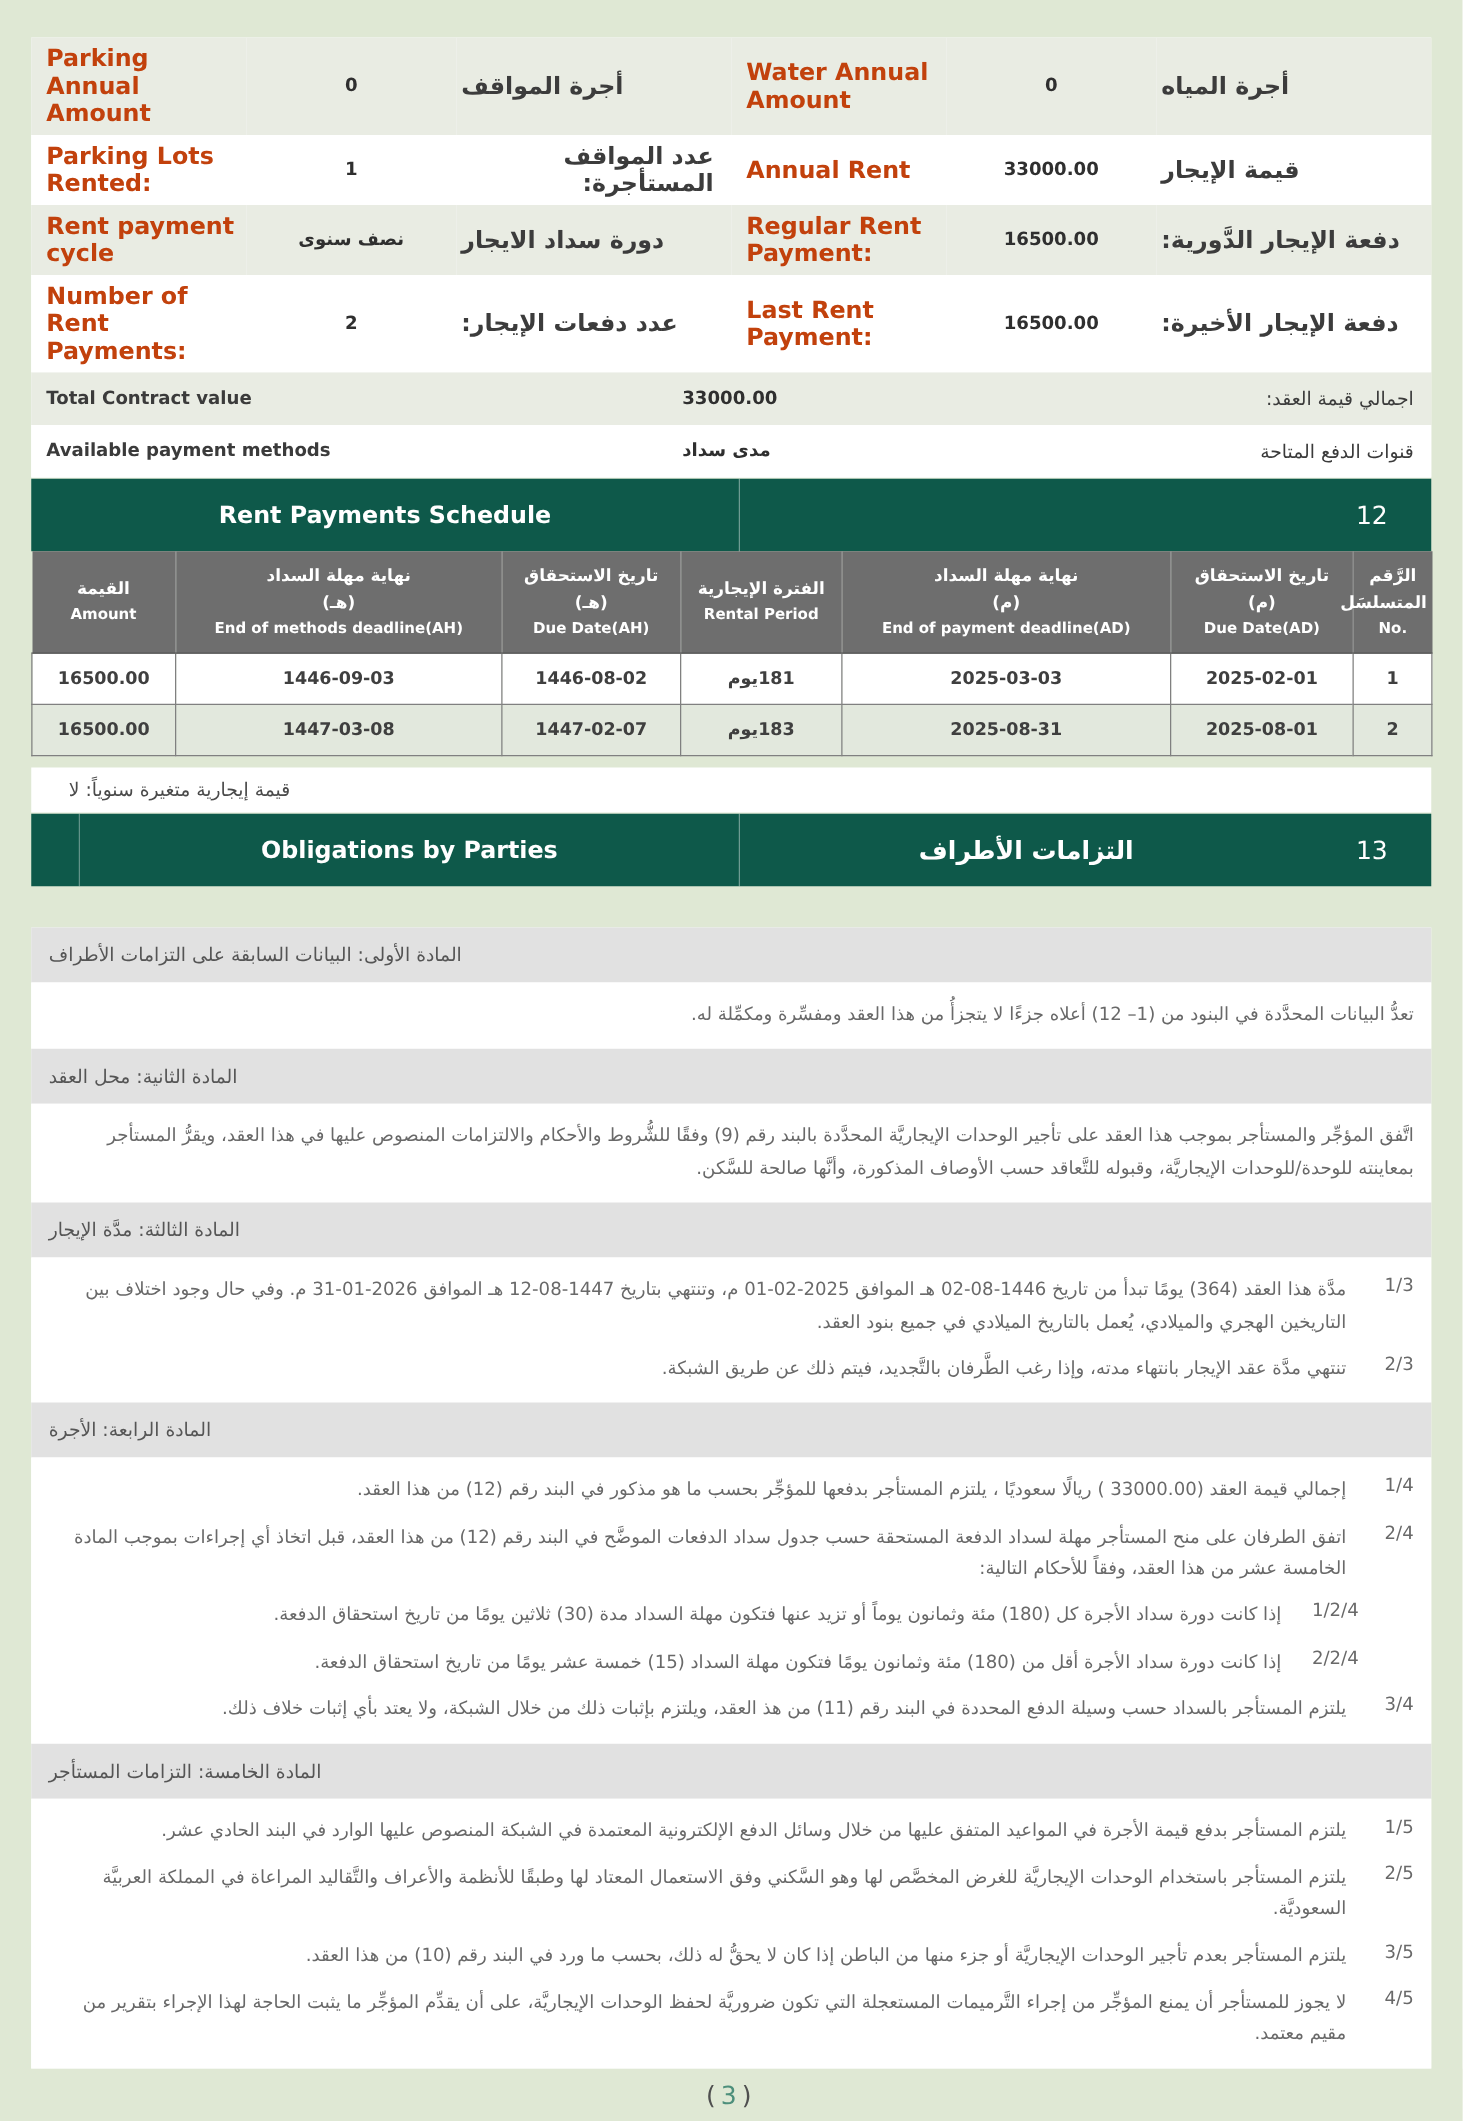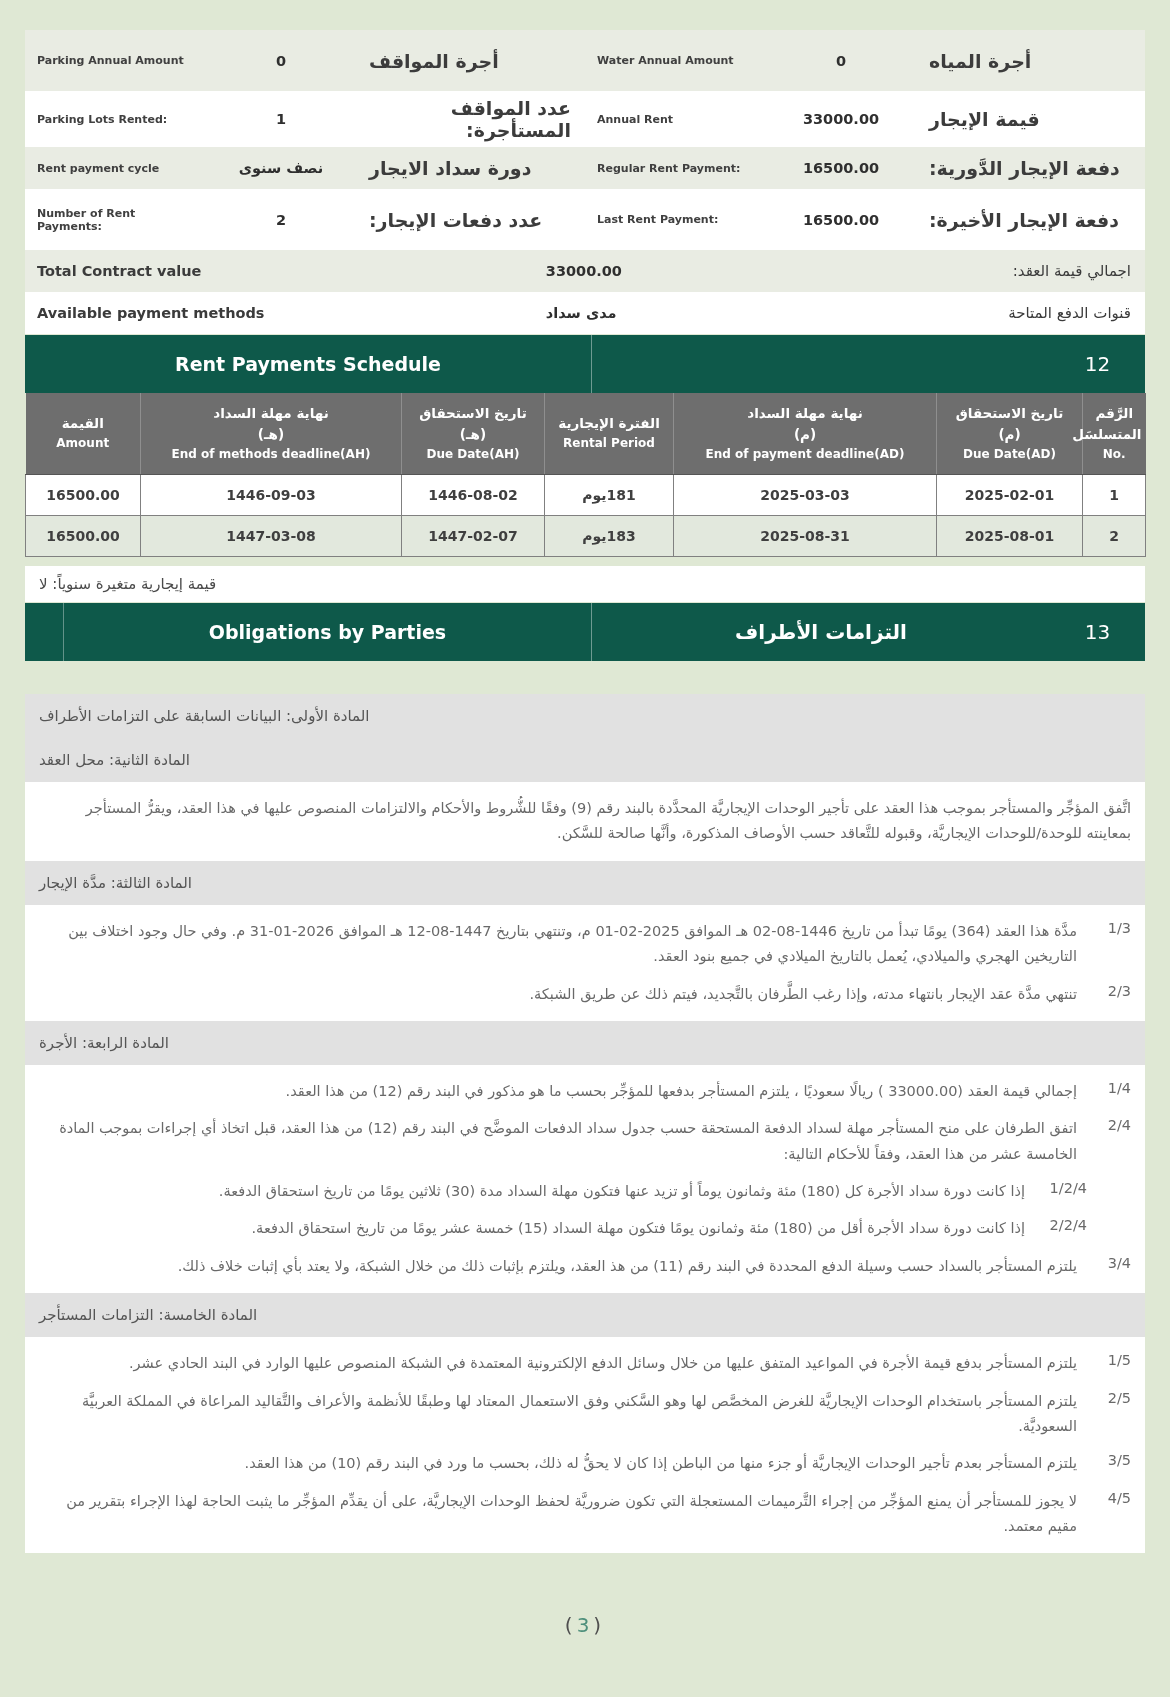--- a/index.html
+++ b/index.html
@@ -12,21 +12,21 @@
   }
   .page { width:1120px; margin:30px auto 0; flex:0 0 auto; }
 
   
   .info-table { width:100%; }
   .info-row { display:flex; background:#ffffff; }
   .info-row.shaded .cell { background:#e9ece3; }
   .info-row.plain .cell { background:#ffffff; }
   .cell { display:flex; align-items:center; min-height:42px; }
   .half { flex:1 1 0; display:flex; }
-  .half .en { flex:0 0 172px; padding:6px 4px 6px 12px; font-weight:bold; font-size:11px; color:#404040; }
+  .half .en { flex:0 0 172px; padding:6px 4px 6px 12px; font-weight:bold; font-size:19px; color:#c2410c; }
   .half .val { flex:0 0 168px; justify-content:center; font-weight:bold; font-size:14.5px; color:#2f2f2f; }
   .half .ar { flex:1 1 auto; justify-content:flex-end; padding:6px 14px 6px 4px; font-weight:bold; font-size:19px; color:#3c3c3c; direction:rtl; }
   .info-row.tall .cell { min-height:61px; }
   .full { position:relative; flex:1 1 aupx; width:100%; }
   .full .en { flex:0 0 auto; padding:6px 4px 6px 12px; font-weight:bold; font-size:14.5px;text-align:right; }
   .full .ar { position:absolute; right:0; top:0; bottom:0; display:flex; align-items:center; padding-left:4px; padding-right:14px; font-weight:normal; font-size:15px; direction:rtl; }
   .full .val { position:absolute; left:46.5%; top:0; bottom:0; display:flex; align-items:center; font-weight:bold; font-size:14.5px; color:#2f2f2f; }
 
   
   .section-bar { display:flex; height:58px; background:#0e594a; color:#ffffff; margin-top:1px; }
@@ -48,21 +48,21 @@
   .h-ar { display:block; font-size:13.5px; font-weight:bold; line-height:1.55; }
   .h-en { display:block; font-size:12px; font-weight:bold; line-height:1.6; }
   table.pay tbody td {
     height:41px; text-align:center; vertical-align:middle;
     font-weight:bold; font-size:14px; color:#3f3f3f;
     border:1px solid #808080; background:#ffffff;
   }
   table.pay tbody tr.alt td { background:#e2e8dd; }
 
   .pay-note { margin-top:9px; background:#ffffff; min-height:36px; display:flex; align-items:center;
-              justify-content:flex-end; direction:rtl; padding:6px 14px; font-size:15px; font-weight:500; color:#4a4a4a; }
+              justify-content:flex-end; direction:rtl; padding:6px 30px; font-size:15px; font-weight:500; color:#4a4a4a; }
 
   
   .articles { background:#ffffff;margin-top:33px; }
   .article-header { background:#e1e1e1; min-height:44px; display:flex; align-items:center;
                     justify-content:flex-end; direction:rtl; padding:8px 14px; font-size:15px; color:#555555; }
   .article-body { background:#ffffff; padding:14px 14px 14px 30px; direction:rtl; }
   .article-body p.plain { font-size:14.5px; line-height:1.75; color:#696969; text-align:right; }
   .item { display:flex; direction:rtl; margin-bottom:12px; }
   .item:last-child { margin-bottom:0; }
   .item .num { flex:0 0 54px; font-size:14.5px; color:#696969; padding-top:1px; }
@@ -233,20 +233,23 @@
     <div class="sb-left">Obligations by Parties</div>
     <div class="sb-right">
       <div class="sb-num">13</div>
       <div class="sb-title">التزامات الأطراف</div>
     </div>
   </div>
 
   <div class="articles">
 
     <div class="article-header">المادة الأولى: البيانات السابقة على التزامات الأطراف</div>
+    <div class="article-body">
+      <p class="plain">تعدُّ البيانات المحدَّدة في البنود من (1– 12) أعلاه جزءًا لا يتجزأُ من هذا العقد ومفسِّرة ومكمِّلة له.</p>
+    </div>
 
     <div class="article-header">المادة الثانية: محل العقد</div>
     <div class="article-body">
       <p class="plain">اتَّفق المؤجِّر والمستأجر بموجب هذا العقد على تأجير الوحدات الإيجاريَّة المحدَّدة بالبند رقم (9) وفقًا للشُّروط والأحكام والالتزامات المنصوص عليها في هذا العقد، ويقرُّ المستأجر بمعاينته للوحدة/للوحدات الإيجاريَّة، وقبوله للتَّعاقد حسب الأوصاف المذكورة، وأنَّها صالحة للسَّكن.</p>
     </div>
 
     <div class="article-header">المادة الثالثة: مدَّة الإيجار</div>
     <div class="article-body">
       <div class="item">
         <span class="num">1/3</span>

